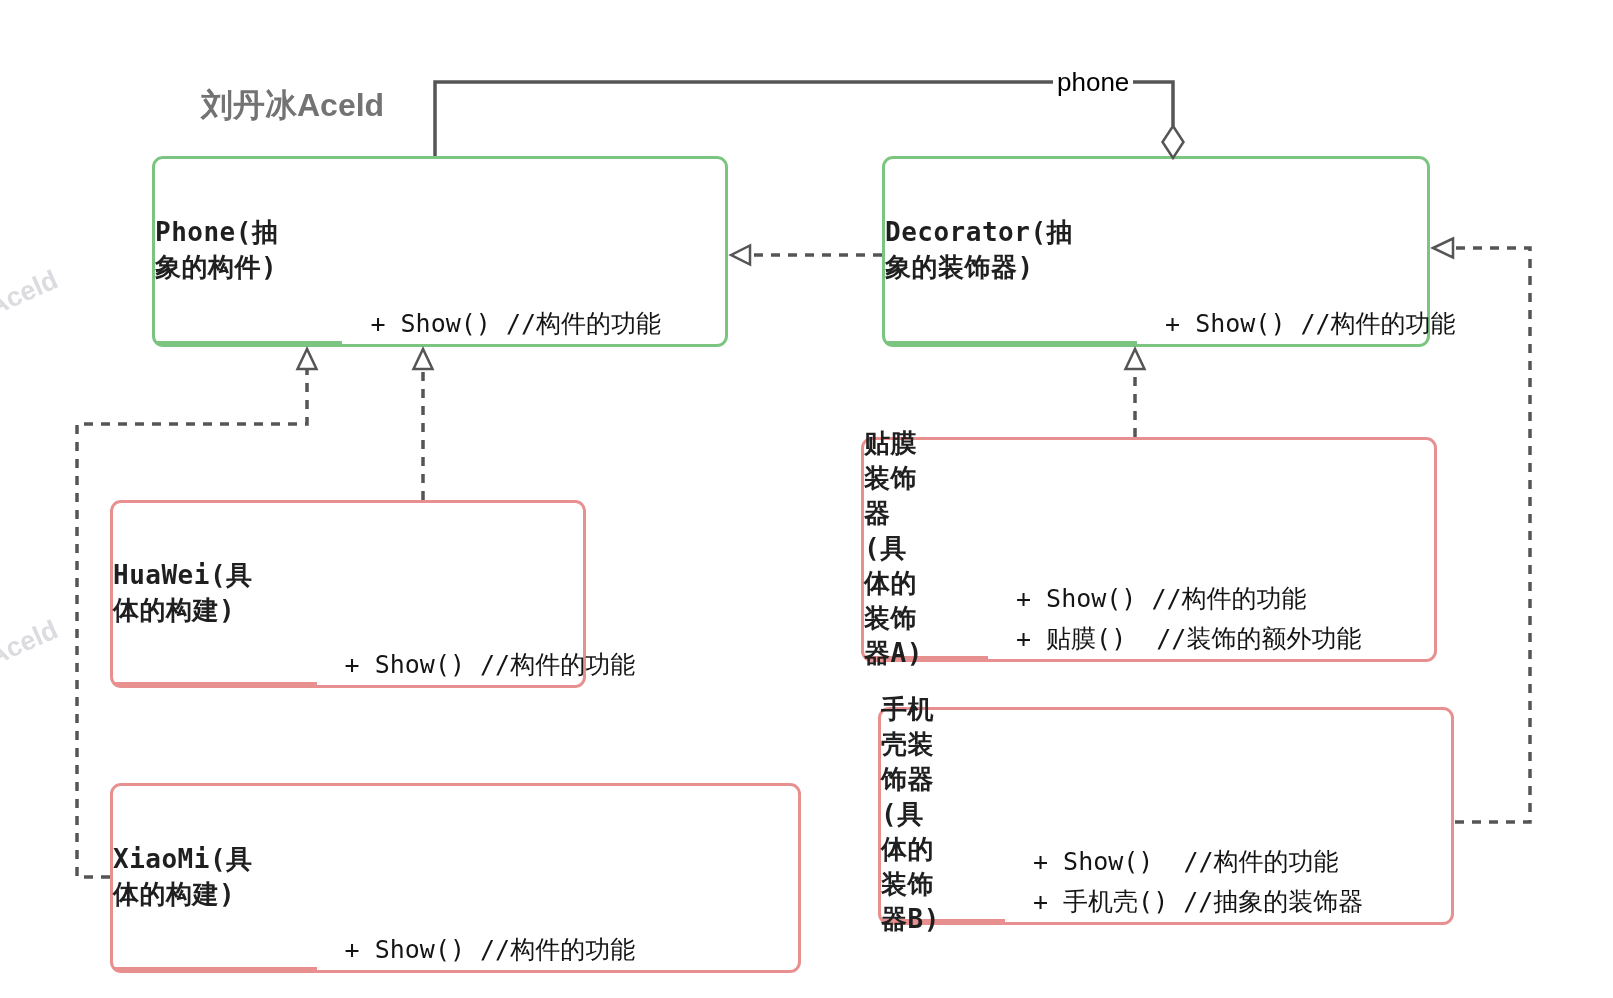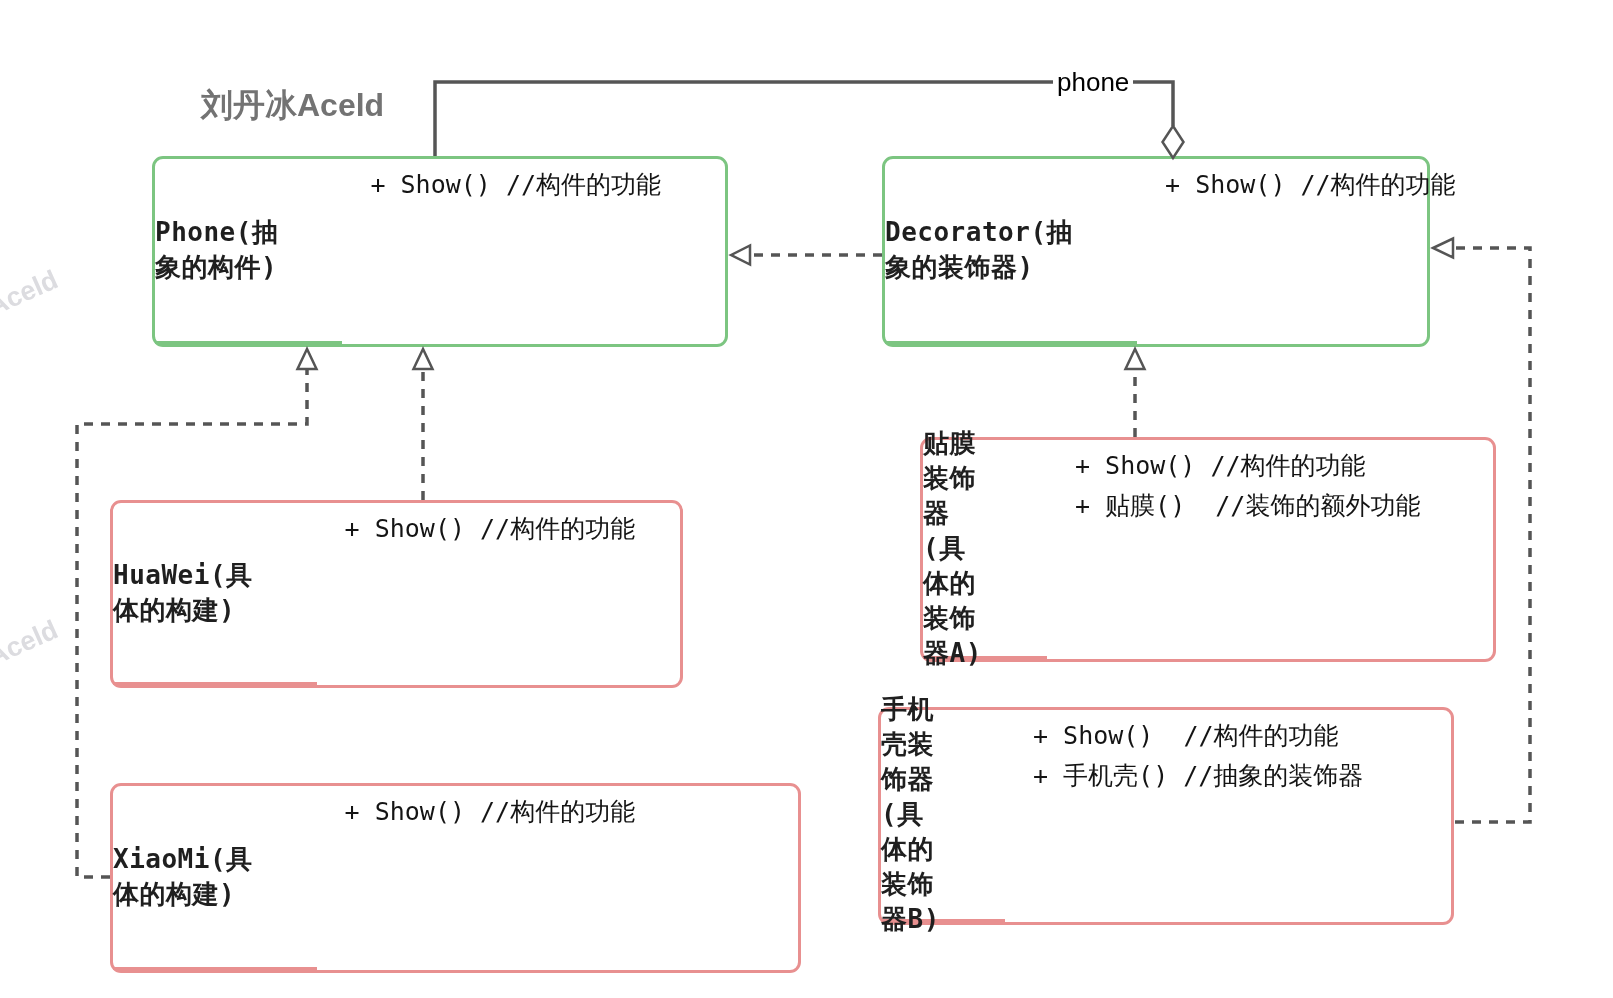--- a/index.html
+++ b/index.html
@@ -26,21 +26,21 @@
     flex:0 0 60px;
     display:flex;align-items:center;justify-content:center;
     font-weight:700;font-size:26px;
     letter-spacing:0.5px;
   }
   .green .uml-title{border-bottom:3px solid #7cc581;}
   .red .uml-title{border-bottom:3px solid #e89090;}
   .uml-attrs{flex:0 0 64px;}
   .green .uml-attrs{border-bottom:3px solid #7cc581;}
   .red .uml-attrs{border-bottom:3px solid #e89090;}
-  .uml-methods{flex:1 1 auto;padding:6px 0 0 28px;display:flex;flex-direction:column;justify-content:flex-start;}
+  .uml-methods{flex:1 1 auto;padding:6px 0 0 28px;display:flex;flex-direction:column;justify-content:flex-end;margin-top:44px;}
   .uml-methods .m{
     white-space:pre;
     font-size:25px;line-height:40px;
     color:#141414;
   }
   
   #wires{position:absolute;left:0;top:0;z-index:4;pointer-events:none;}
   
   .edge-label{
     position:absolute;z-index:5;
@@ -110,37 +110,37 @@
   </div>
 
   <div class="uml-box green" style="left:882px;top:156px;width:548px;height:191px;">
     <div class="uml-title">Decorator(抽象的装饰器)</div>
     <div class="uml-attrs"></div>
     <div class="uml-methods">
       <div class="m">+ Show() //构件的功能</div>
     </div>
   </div>
 
-  <div class="uml-box red" style="left:110px;top:500px;width:573px;height:188px;">
+  <div class="uml-box red" style="left:110px;top:500px;width:476px;height:188px;">
     <div class="uml-title">HuaWei(具体的构建)</div>
     <div class="uml-attrs"></div>
     <div class="uml-methods">
       <div class="m">+ Show() //构件的功能</div>
     </div>
   </div>
 
   <div class="uml-box red" style="left:110px;top:783px;width:691px;height:190px;">
     <div class="uml-title">XiaoMi(具体的构建)</div>
     <div class="uml-attrs"></div>
     <div class="uml-methods">
       <div class="m">+ Show() //构件的功能</div>
     </div>
   </div>
 
-  <div class="uml-box red" style="left:920px;top:437px;width:576px;height:225px;">
+  <div class="uml-box red" style="left:861px;top:437px;width:576px;height:225px;">
     <div class="uml-title">贴膜装饰器(具体的装饰器A)</div>
     <div class="uml-attrs"></div>
     <div class="uml-methods">
       <div class="m">+ Show() //构件的功能</div>
       <div class="m">+ 贴膜()  //装饰的额外功能</div>
     </div>
   </div>
 
   <div class="uml-box red" style="left:878px;top:707px;width:576px;height:218px;">
     <div class="uml-title">手机壳装饰器(具体的装饰器B)</div>

